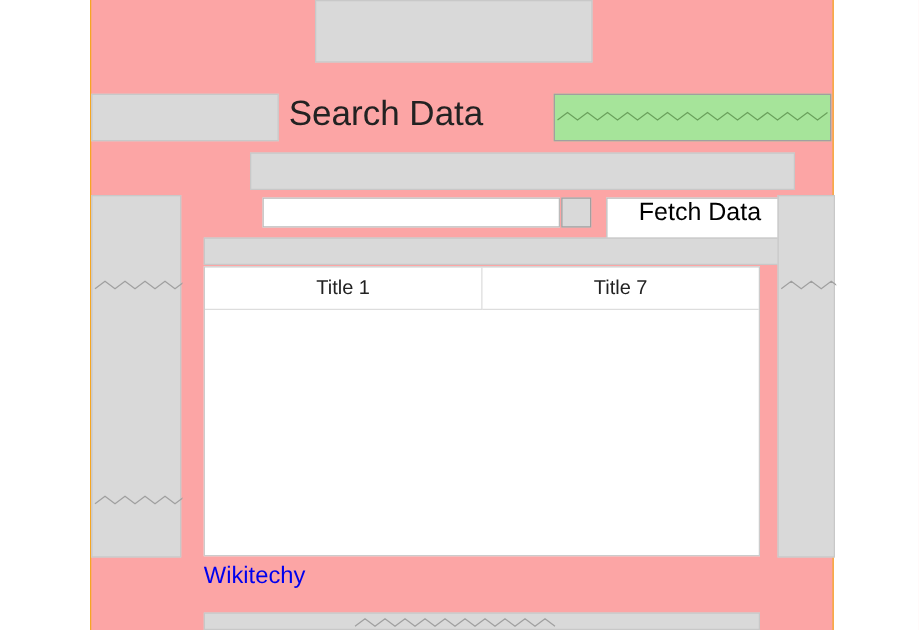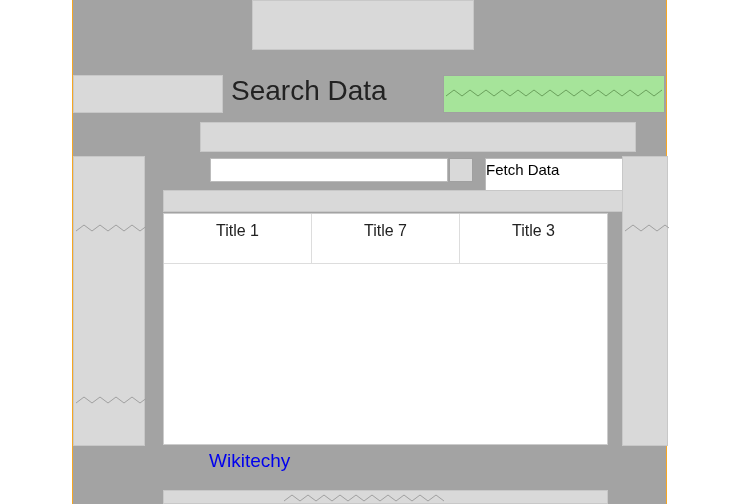--- a/index.html
+++ b/index.html
@@ -14,21 +14,21 @@
       font-size: 15px;
       background: #fff;
       overflow: hidden;
     }
     .canvas {
       position: absolute;
       left: 72px;
       top: 0px;
       width: 595px;
       height: 504px;
-      background: #a3a3a3;
+      background: #fca5a5;
       border-left: 1px solid #f5a623;
       border-right: 1px solid #f5a623;
     }
     
     .ph {
       position: absolute;
       background: #d9d9d9;
       border: 1px solid #c8c8c8;
     }
     
@@ -76,22 +76,22 @@
       width: 24px; height: 24px;
       background: #d9d9d9;
       border: 1px solid #a0a0a0;
     }
     .fetch-btn {
       position: absolute;
       left: 275px; top: 0;
       width: 150px; height: 40px;
       background: #fff;
       border: 1px solid #bbb;
-      font-size: 15px;
-      text-align: left;
+      font-size: 20px;
+      text-align: center;
       line-height: 22px;
       cursor: pointer;
     }
     
     .ph-gridhdr {
       position: absolute;
       left: 90px; top: 190px;
       width: 470px; height: 22px;
       background: #d9d9d9;
       border: 1px solid #c8c8c8;
@@ -99,21 +99,21 @@
     
     .grid {
       position: absolute;
       left: 90px; top: 213px;
       width: 445px; height: 232px;
       background: #fff;
       border: 1px solid #ccc;
     }
     .grid-headers {
       display: flex;
-      height: 50px;
+      height: 34px;
     }
     .grid-hcell {
       flex: 1;
       border-right: 1px solid #ddd;
       border-bottom: 1px solid #ddd;
       text-align: center;
       line-height: 34px;
       font-size: 16px;
       color: #222;
     }
@@ -122,21 +122,20 @@
     .ph-side-left  { left: 0;  top: 156px; width: 72px; height: 290px; }
     .ph-side-right { left: 549px; top: 156px; width: 46px; height: 290px; }
     .ph-bottom { left: 90px;  top: 490px; width: 445px; height: 14px; }
     
     .wikitechy-link {
       position: absolute;
       left: 90px; top: 450px;
       font-size: 19px;
       color: #0000ee;
       text-decoration: none;
-      margin-left: 46px;
     }
   </style>
 </head>
 <body>
 
 <div class="canvas">
 
   <div class="ph ph-top"></div>
 
   <div class="title-row">
@@ -156,21 +155,20 @@
     <div class="search-picker"></div>
     <div class="fetch-btn">Fetch Data</div>
   </div>
 
   <div class="ph-gridhdr"></div>
 
   <div class="grid">
     <div class="grid-headers">
       <div class="grid-hcell">Title 1</div>
       <div class="grid-hcell">Title 7</div>
-      <div class="grid-hcell">Title 3</div>
     </div>
   </div>
 
   <div class="ph ph-side-left">
     <svg width="72" height="290">
       <path d="M2,74 l8,-6 l8,6 l8,-6 l8,6 l8,-6 l8,6 l8,-6 l8,6 l8,-6" fill="none" stroke="#a0a0a0" stroke-width="1"></path>
       <path d="M2,246 l8,-6 l8,6 l8,-6 l8,6 l8,-6 l8,6 l8,-6 l8,6 l8,-6" fill="none" stroke="#a0a0a0" stroke-width="1"></path>
     </svg>
   </div>
   <div class="ph ph-side-right">

